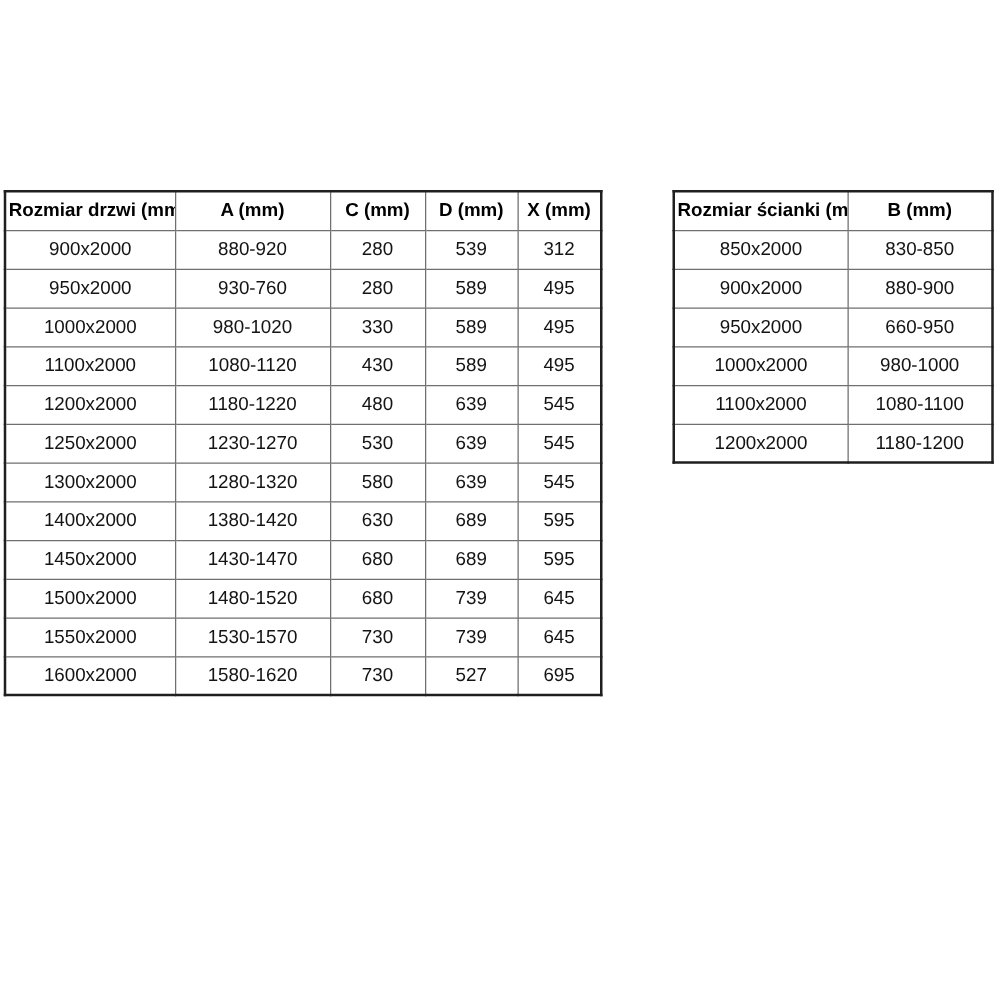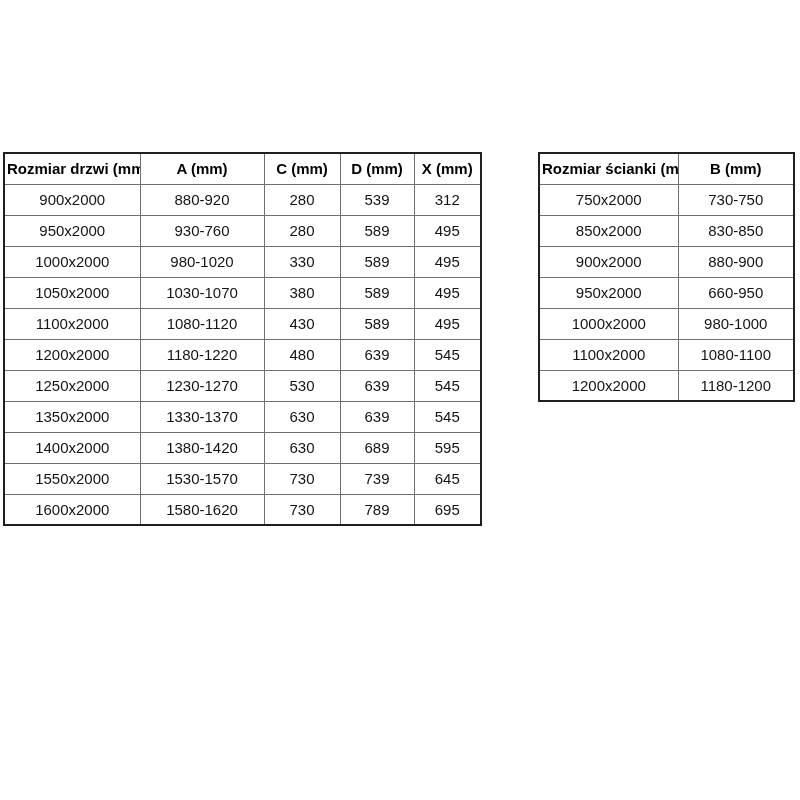--- a/index.html
+++ b/index.html
@@ -91,27 +91,20 @@
           <td>495</td>
         </tr>
         <tr>
           <td>1000x2000</td>
           <td>980-1020</td>
           <td>330</td>
           <td>589</td>
           <td>495</td>
         </tr>
         <tr>
-          <td>1050x2000</td>
-          <td>1030-1070</td>
-          <td>380</td>
-          <td>589</td>
-          <td>495</td>
-        </tr>
-        <tr>
           <td>1100x2000</td>
           <td>1080-1120</td>
           <td>430</td>
           <td>589</td>
           <td>495</td>
         </tr>
         <tr>
           <td>1200x2000</td>
           <td>1180-1220</td>
           <td>480</td>
@@ -119,67 +112,77 @@
           <td>545</td>
         </tr>
         <tr>
           <td>1250x2000</td>
           <td>1230-1270</td>
           <td>530</td>
           <td>639</td>
           <td>545</td>
         </tr>
         <tr>
-          <td>1350x2000</td>
-          <td>1330-1370</td>
-          <td>630</td>
+          <td>1300x2000</td>
+          <td>1280-1320</td>
+          <td>580</td>
           <td>639</td>
           <td>545</td>
         </tr>
         <tr>
           <td>1400x2000</td>
           <td>1380-1420</td>
           <td>630</td>
           <td>689</td>
           <td>595</td>
         </tr>
         <tr>
+          <td>1450x2000</td>
+          <td>1430-1470</td>
+          <td>680</td>
+          <td>689</td>
+          <td>595</td>
+        </tr>
+        <tr>
+          <td>1500x2000</td>
+          <td>1480-1520</td>
+          <td>680</td>
+          <td>739</td>
+          <td>645</td>
+        </tr>
+        <tr>
           <td>1550x2000</td>
           <td>1530-1570</td>
           <td>730</td>
           <td>739</td>
           <td>645</td>
         </tr>
         <tr>
           <td>1600x2000</td>
           <td>1580-1620</td>
           <td>730</td>
-          <td>789</td>
+          <td>527</td>
           <td>695</td>
         </tr>
       </tbody>
   </table>
 
   <table class="dim-table walls">
     <colgroup>
       <col class="c0">
         <col class="c1">
     </colgroup>
     <thead>
       <tr>
           <th>Rozmiar ścianki (mm)</th>
           <th>B (mm)</th>
         </tr>
     </thead>
     <tbody>
         <tr>
-          <td>750x2000</td>
-          <td>730-750</td>
-        </tr>
-        <tr>
           <td>850x2000</td>
           <td>830-850</td>
         </tr>
         <tr>
           <td>900x2000</td>
           <td>880-900</td>
         </tr>
         <tr>
           <td>950x2000</td>
           <td>660-950</td>

